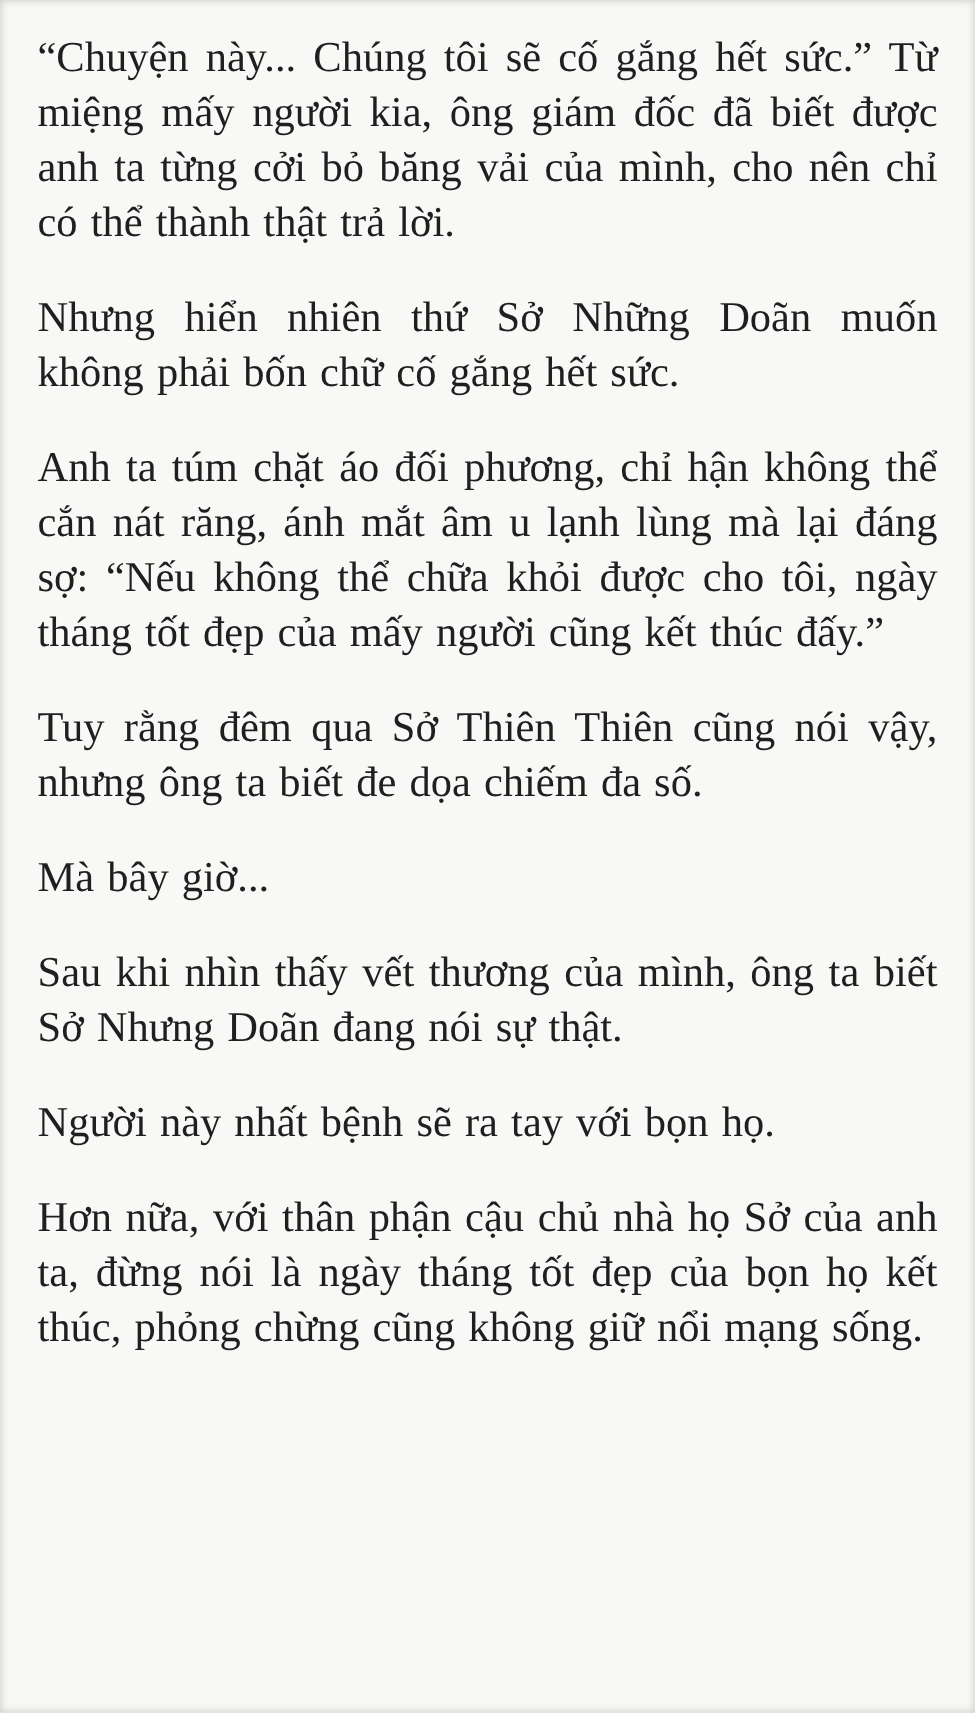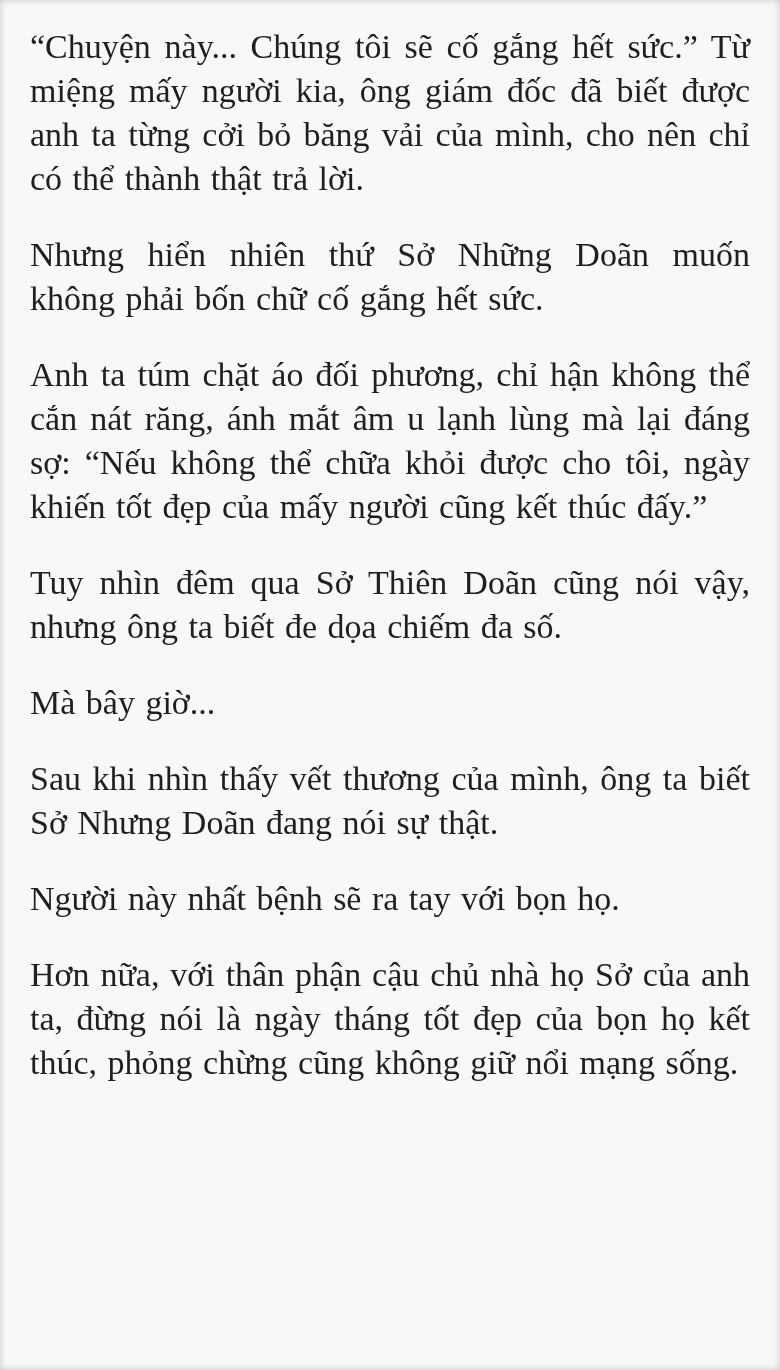--- a/index.html
+++ b/index.html
@@ -30,19 +30,19 @@
   .page p:last-child {
     margin-bottom: 18px;
   }
 </style>
 </head>
 <body>
 
 <div class="page">
   <p>“Chuyện này... Chúng tôi sẽ cố gắng hết sức.” Từ miệng mấy người kia, ông giám đốc đã biết được anh ta từng cởi bỏ băng vải của mình, cho nên chỉ có thể thành thật trả lời.</p>
   <p>Nhưng hiển nhiên thứ Sở Những Doãn muốn không phải bốn chữ cố gắng hết sức.</p>
-  <p>Anh ta túm chặt áo đối phương, chỉ hận không thể cắn nát răng, ánh mắt âm u lạnh lùng mà lại đáng sợ: “Nếu không thể chữa khỏi được cho tôi, ngày khiến tốt đẹp của mấy người cũng kết thúc đấy.”</p>
-  <p>Tuy nhìn đêm qua Sở Thiên Doãn cũng nói vậy, nhưng ông ta biết đe dọa chiếm đa số.</p>
+  <p>Anh ta túm chặt áo đối phương, chỉ hận không thể cắn nát răng, ánh mắt âm u lạnh lùng mà lại đáng sợ: “Nếu không thể chữa khỏi được cho tôi, ngày tháng tốt đẹp của mấy người cũng kết thúc đấy.”</p>
+  <p>Tuy rằng đêm qua Sở Thiên Thiên cũng nói vậy, nhưng ông ta biết đe dọa chiếm đa số.</p>
   <p>Mà bây giờ...</p>
   <p>Sau khi nhìn thấy vết thương của mình, ông ta biết Sở Nhưng Doãn đang nói sự thật.</p>
   <p>Người này nhất bệnh sẽ ra tay với bọn họ.</p>
   <p>Hơn nữa, với thân phận cậu chủ nhà họ Sở của anh ta, đừng nói là ngày tháng tốt đẹp của bọn họ kết thúc, phỏng chừng cũng không giữ nổi mạng sống.</p>
 </div>
 
 </body></html>

